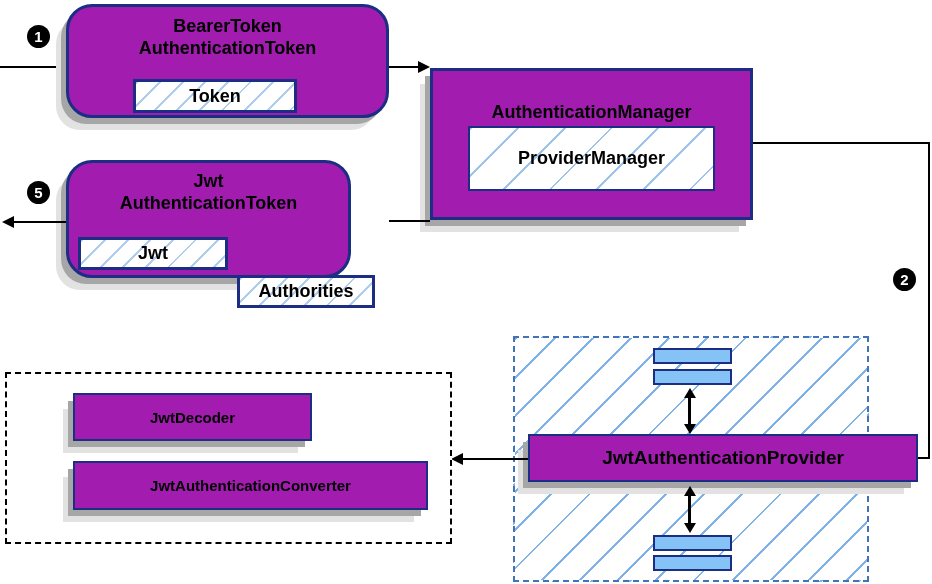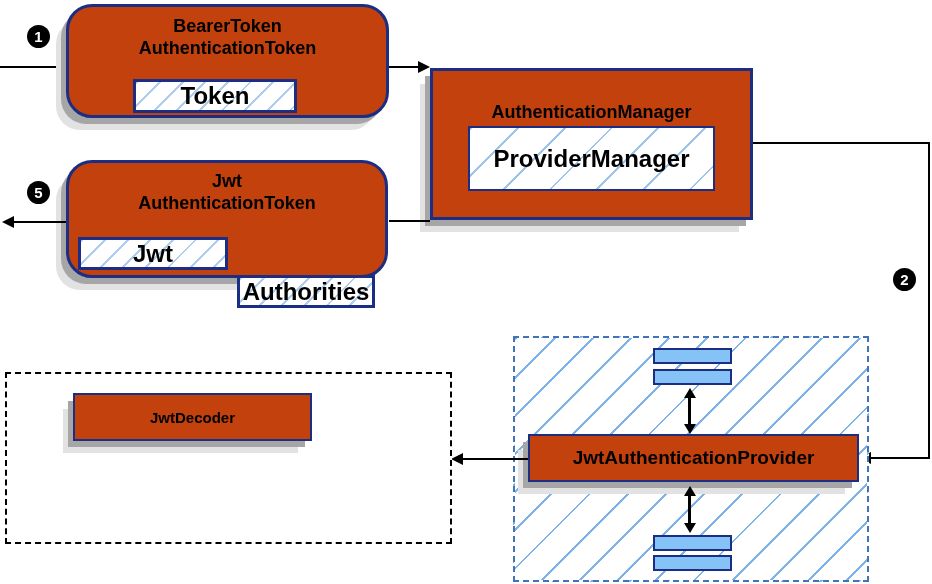--- a/index.html
+++ b/index.html
@@ -5,31 +5,31 @@
   html,body{margin:0;padding:0;background:#fff;}
   body{
     width:932px;height:584px;position:relative;overflow:hidden;
     font-family:"Liberation Sans",sans-serif;font-weight:bold;color:#000;
   }
   .stage{position:absolute;left:0;top:0;width:932px;height:584px;}
 
   
   .node{
     position:absolute;box-sizing:border-box;
-    background:#c2410c;border:3px solid #1B2E83;
+    background:#a21caf;border:3px solid #1B2E83;
   }
   .rounded{border-radius:26px;}
   .shadow{box-shadow:-6px 7px 0 -1px #A6A6A6,-12px 14px 0 -2px #E2E2E2;}
 
   .chip{
     position:absolute;box-sizing:border-box;border:3px solid #1B2E83;
     background-color:#fff;
     background-image:repeating-linear-gradient(135deg,#AFCDEF 0 2px,transparent 2px 16px);
     display:flex;align-items:center;justify-content:center;
-    font-size:24px;
+    font-size:18px;
   }
   .hatch-big{
     background-color:#fff;
     background-image:repeating-linear-gradient(135deg,#9EC4EC 0 2px,transparent 2px 33px);
   }
   .container-dashed-blue{
     position:absolute;box-sizing:border-box;border:2px dashed #4272B8;
     background-color:#fff;
     background-image:repeating-linear-gradient(135deg,#7FB2E8 0 2px,transparent 2px 27px);
   }
@@ -88,21 +88,21 @@
   <div class="hline" style="left:389px;top:66px;width:29px;"></div>
   <div class="arr-right" style="left:418px;top:61px;"></div>
 
   <div class="node shadow" style="left:430px;top:68px;width:323px;height:152px;">
     <div class="titles" style="top:18px;margin-top:12px;">AuthenticationManager</div>
     <div class="chip hatch-big" style="left:35px;top:55px;width:247px;height:65px;border-width:2px;">ProviderManager</div>
   </div>
 
   <div class="hline" style="left:389px;top:220px;width:41px;"></div>
 
-  <div class="node rounded shadow" style="left:66px;top:160px;width:322px;height:118px;">
+  <div class="node rounded shadow" style="left:66px;top:160px;width:285px;height:118px;">
     <div class="titles" style="top:7px;">
       <div>Jwt</div>
       <div>AuthenticationToken</div>
     </div>
     <div class="chip" style="left:9px;top:74px;width:150px;height:33px;">Jwt</div>
     <div class="chip" style="left:168px;top:74px;width:138px;height:33px;margin-top:38px;">Authorities</div>
   </div>
 
   <div class="hline" style="left:13px;top:221px;width:53px;"></div>
   <div class="arr-left" style="left:2px;top:216px;"></div>
@@ -117,30 +117,31 @@
 
   <div class="container-dashed-blue" style="left:513px;top:336px;width:356px;height:246px;"></div>
 
   <div class="bar" style="left:653px;top:348px;"></div>
   <div class="bar" style="left:653px;top:369px;"></div>
 
   <div class="arr-up" style="left:684px;top:388px;"></div>
   <div class="vline3" style="left:688px;top:397px;height:28px;"></div>
   <div class="arr-down" style="left:684px;top:424px;"></div>
 
-  <div class="node shadow center-label" style="left:528px;top:434px;width:331px;height:48px;border-width:2px;font-size:19px;">JwtAuthenticationProvider</div>
+  <div class="node shadow center-label" style="left:528px;top:434px;width:390px;height:48px;border-width:2px;font-size:19px;">JwtAuthenticationProvider</div>
 
   <div class="arr-up" style="left:684px;top:486px;"></div>
   <div class="vline3" style="left:688px;top:495px;height:29px;"></div>
   <div class="arr-down" style="left:684px;top:523px;"></div>
 
   <div class="bar" style="left:653px;top:535px;"></div>
   <div class="bar" style="left:653px;top:555px;"></div>
 
   <div class="hline" style="left:462px;top:458px;width:66px;"></div>
   <div class="arr-left" style="left:451px;top:453px;"></div>
 
   <div class="container-dashed-black" style="left:5px;top:372px;width:447px;height:172px;"></div>
 
   <div class="node shadow center-label" style="left:73px;top:393px;width:239px;height:48px;border-width:2px;">JwtDecoder</div>
 
+  <div class="node shadow center-label" style="left:73px;top:461px;width:355px;height:49px;border-width:2px;">JwtAuthenticationConverter</div>
 
 </div>
 
 </body></html>

